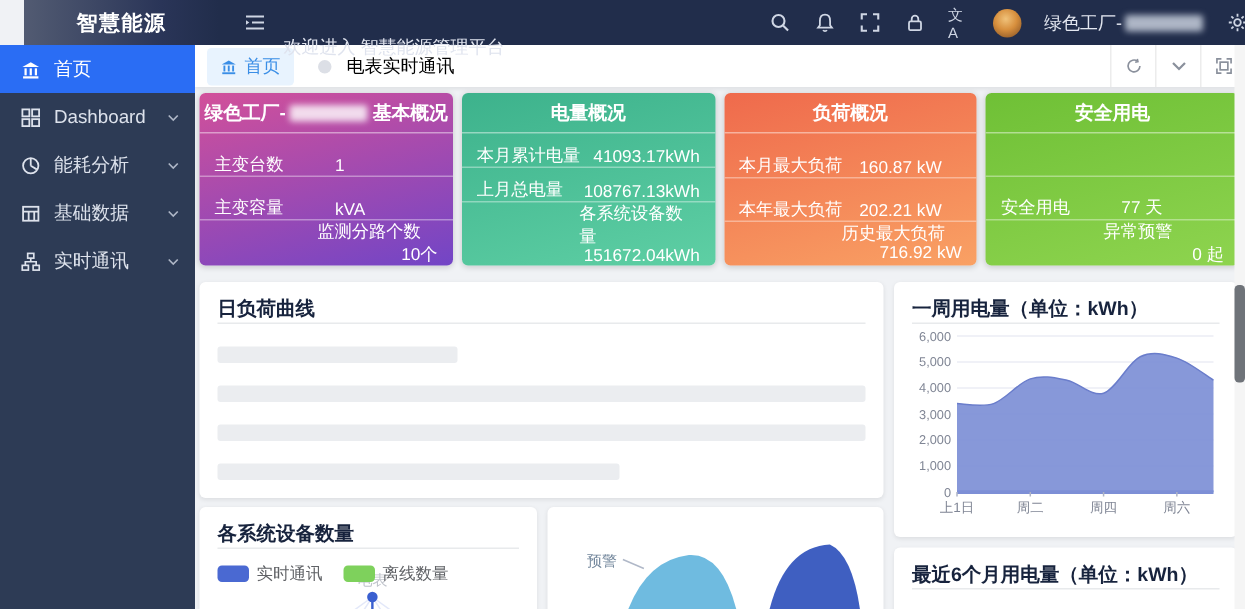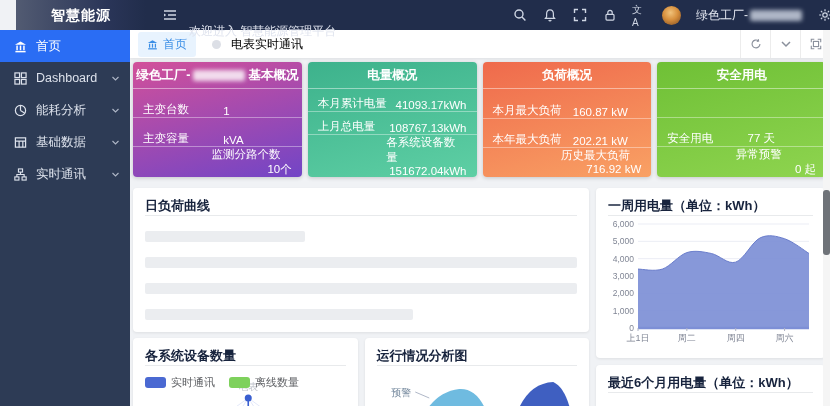--- a/index.html
+++ b/index.html
@@ -352,21 +352,20 @@
                 <line x1="103" y1="16" x2="103" y2="100" stroke="#3a5fd0" stroke-width="1.6"></line>
                 <circle cx="103" cy="16" r="3.5" fill="#3a5fd0"></circle>
                 <text id="axisTop" x="103" y="8" text-anchor="middle" font-size="10" fill="#c0c4cc">电表</text>
                 <text id="axisLeft" x="38" y="66" text-anchor="middle" font-size="10" fill="#c0c4cc">水表</text>
                 <text id="axisRight" x="162" y="66" text-anchor="middle" font-size="10" fill="#c0c4cc">用电安全</text>
               </svg>
             </div>
           </div>
 
           <div class="panel p-half">
-            <div class="panel-title">运行情况分析图</div>
             <div class="pie-wrap">
               <svg viewBox="0 0 200 90">
                 <text id="pieLabel" x="14" y="18" font-size="10" fill="#73879c">预警</text>
                 <path d="M38 14 L52 20" stroke="#b0b8c8" stroke-width="1" fill="none"></path>
                 <path id="sliceLeft" d="M32 90 Q40 16 82 11 Q114 9 120 90 Z" fill="#6fbbe0"></path>
                 <path id="sliceRight" d="M130 90 Q134 6 176 4 Q198 14 199 90 Z" fill="#3f5fc1"></path>
               </svg>
             </div>
           </div>
         </div>

